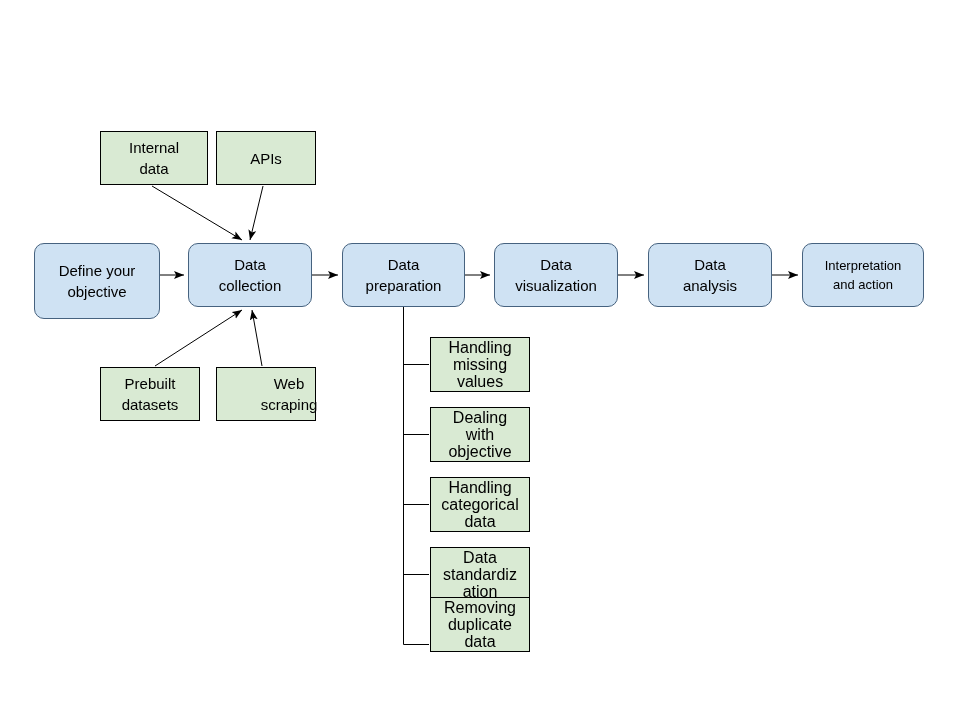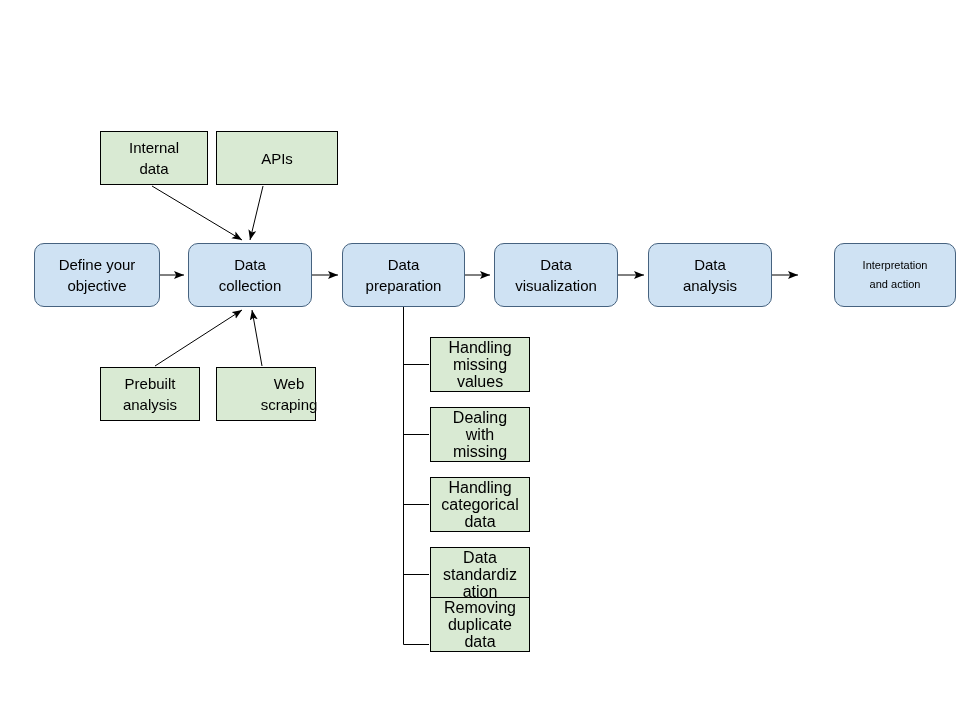--- a/index.html
+++ b/index.html
@@ -26,23 +26,22 @@
     white-space: pre-line;
   }
   .process {
     background: var(--process-fill, #cfe2f3);
     border: 1px solid var(--process-border, #46627f);
     border-radius: 10px;
     font-size: 15px;
     line-height: 21px;
   }
   .process.small-text {
-    font-size: 11px;
+    font-size: 13px;
     line-height: 19px;
-    margin-left: 32px;
   }
   .source {
     background: var(--source-fill, #d9ead3);
     border: 1px solid var(--source-border, #000000);
     font-size: 15px;
     line-height: 21px;
   }
   .substep {
     background: var(--source-fill, #d9ead3);
     border: 1px solid var(--source-border, #000000);
@@ -85,48 +84,48 @@
     <line x1="262" y1="366" x2="252" y2="310" marker-end="url(#arrow)"></line>
 
     <line x1="403.5" y1="307" x2="403.5" y2="644.5"></line>
     <line x1="403.5" y1="364.5" x2="429" y2="364.5"></line>
     <line x1="403.5" y1="434.5" x2="429" y2="434.5"></line>
     <line x1="403.5" y1="504.5" x2="429" y2="504.5"></line>
     <line x1="403.5" y1="574.5" x2="429" y2="574.5"></line>
     <line x1="403.5" y1="644.5" x2="429" y2="644.5"></line>
   </svg>
 
-  <div class="node process" style="left:34px;  top:243px; width:126px; height:64px;">Define your
+  <div class="node process" style="left:34px;  top:243px; width:126px; height:76px;">Define your
 objective</div>
   <div class="node process" style="left:188px; top:243px; width:124px; height:64px;">Data
 collection</div>
   <div class="node process" style="left:342px; top:243px; width:123px; height:64px;">Data
 preparation</div>
   <div class="node process" style="left:494px; top:243px; width:124px; height:64px;">Data
 visualization</div>
   <div class="node process" style="left:648px; top:243px; width:124px; height:64px;">Data
 analysis</div>
   <div class="node process small-text" style="left:802px; top:243px; width:122px; height:64px;">Interpretation
 and action</div>
 
   <div class="node source" style="left:100px; top:131px; width:108px; height:54px;">Internal
 data</div>
-  <div class="node source" style="left:216px; top:131px; width:122px; height:54px;">APIs</div>
+  <div class="node source" style="left:216px; top:131px; width:100px; height:54px;">APIs</div>
 
   <div class="node source" style="left:100px; top:367px; width:100px; height:54px;">Prebuilt
-analysis</div>
+datasets</div>
   <div class="node source" style="left:216px; top:367px; width:100px; height:54px;padding-left:46px;">Web
 scraping</div>
 
   <div class="node substep" style="left:430px; top:337px; width:100px; height:55px;">Handling
 missing
 values</div>
   <div class="node substep" style="left:430px; top:407px; width:100px; height:55px;">Dealing
 with
-missing</div>
+objective</div>
   <div class="node substep" style="left:430px; top:477px; width:100px; height:55px;">Handling
 categorical
 data</div>
   <div class="node substep" style="left:430px; top:547px; width:100px; height:55px;">Data
 standardiz
 ation</div>
   <div class="node substep" style="left:430px; top:597px; width:100px; height:55px;">Removing
 duplicate
 data</div>
 

